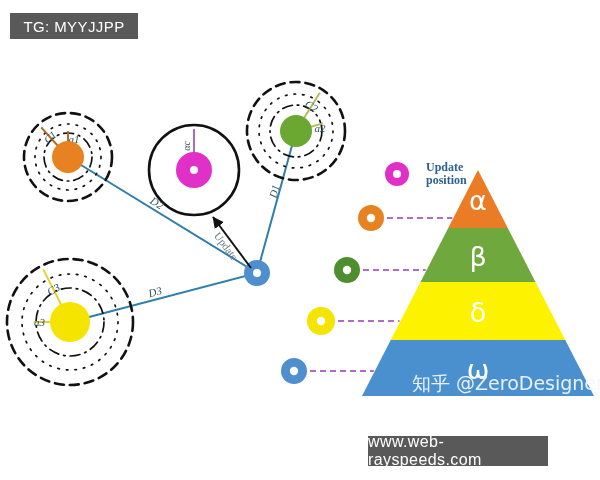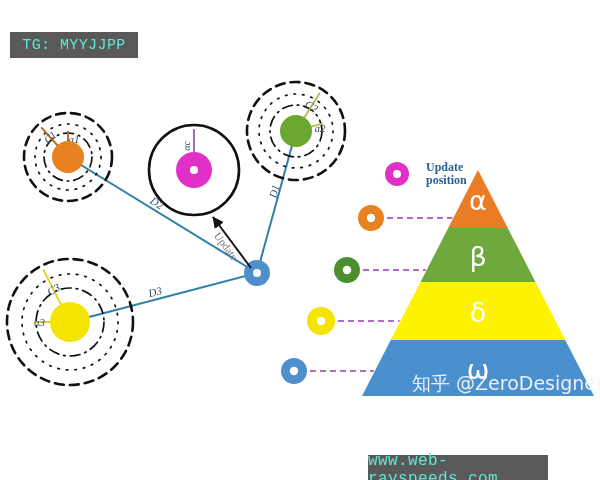--- a/index.html
+++ b/index.html
@@ -6,25 +6,24 @@
   body{
     width:600px;height:480px;background:#ffffff;
     font-family:"Liberation Sans", sans-serif;
     overflow:hidden;position:relative;
   }
   #stage{position:absolute;left:0;top:0;width:600px;height:480px;}
   svg.layer{position:absolute;left:0;top:0;width:600px;height:480px;}
 
   .badge{
     position:absolute;
-    background:#595959;color:#5eead4;
-    font-family:Liberation Mono, monospace;
+    background:#595959;color:#ffffff;
+    font-family:Liberation Sans, sans-serif;
     display:flex;align-items:center;justify-content:center;
     letter-spacing:.4px;
-    margin-top:19px;
   }
   #tg-badge{left:10px;top:13px;width:128px;height:26px;font-size:15px;}
   #site-badge{left:368px;top:436px;width:180px;height:30px;font-size:16px;}
 </style>
 </head>
 <body>
 
 <div id="stage">
 
   <svg class="layer" id="main-svg" viewBox="0 0 600 480">

